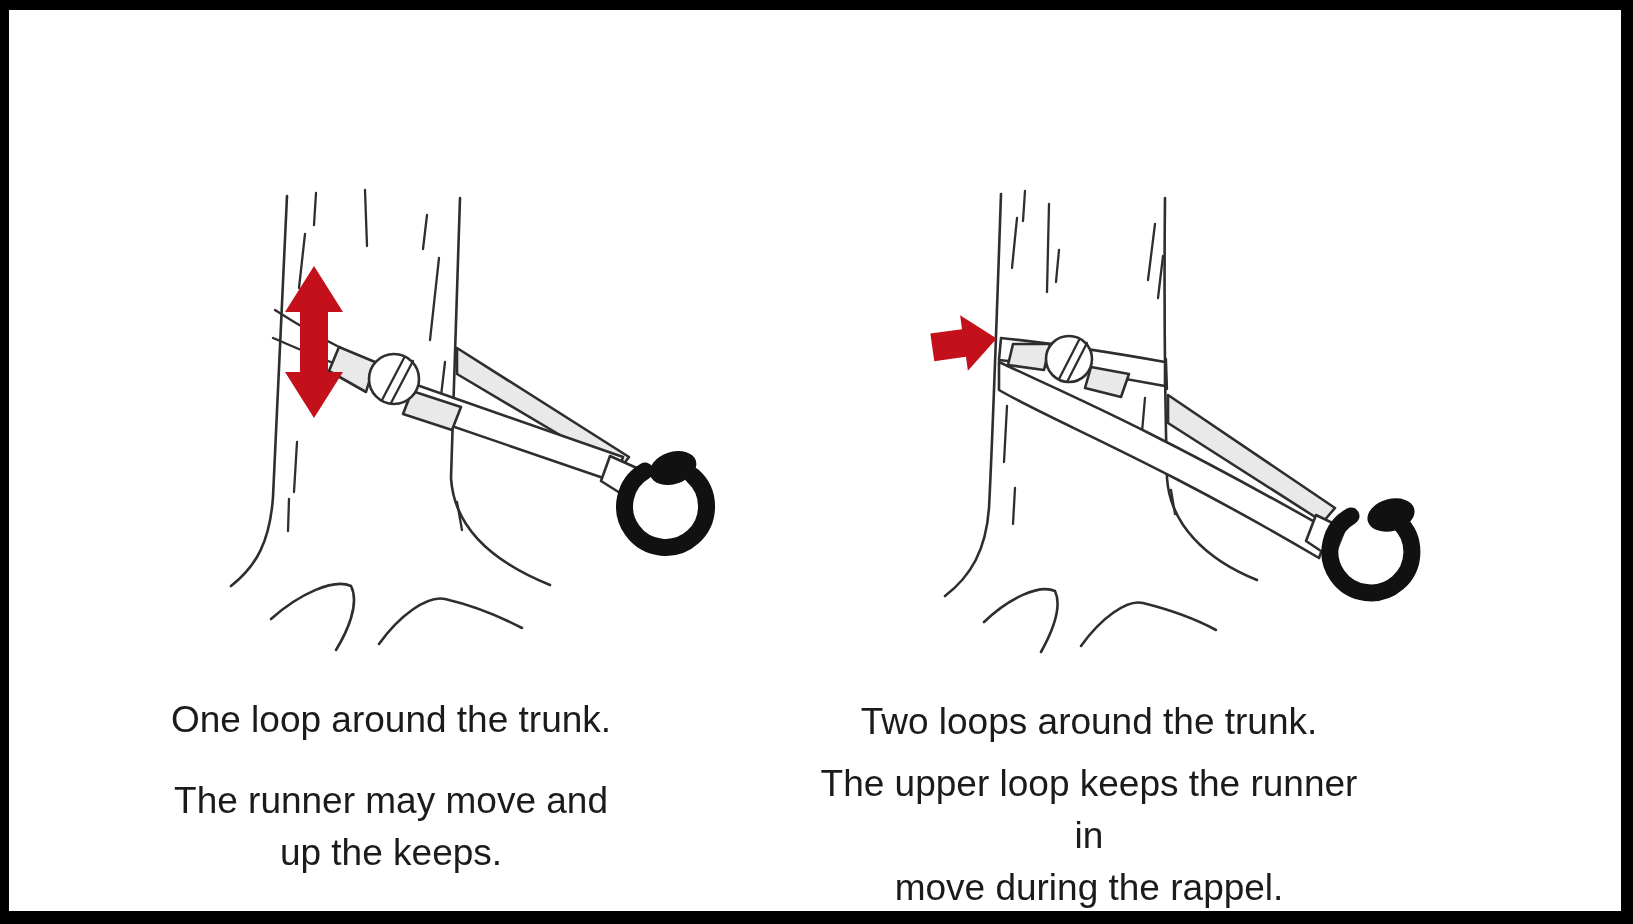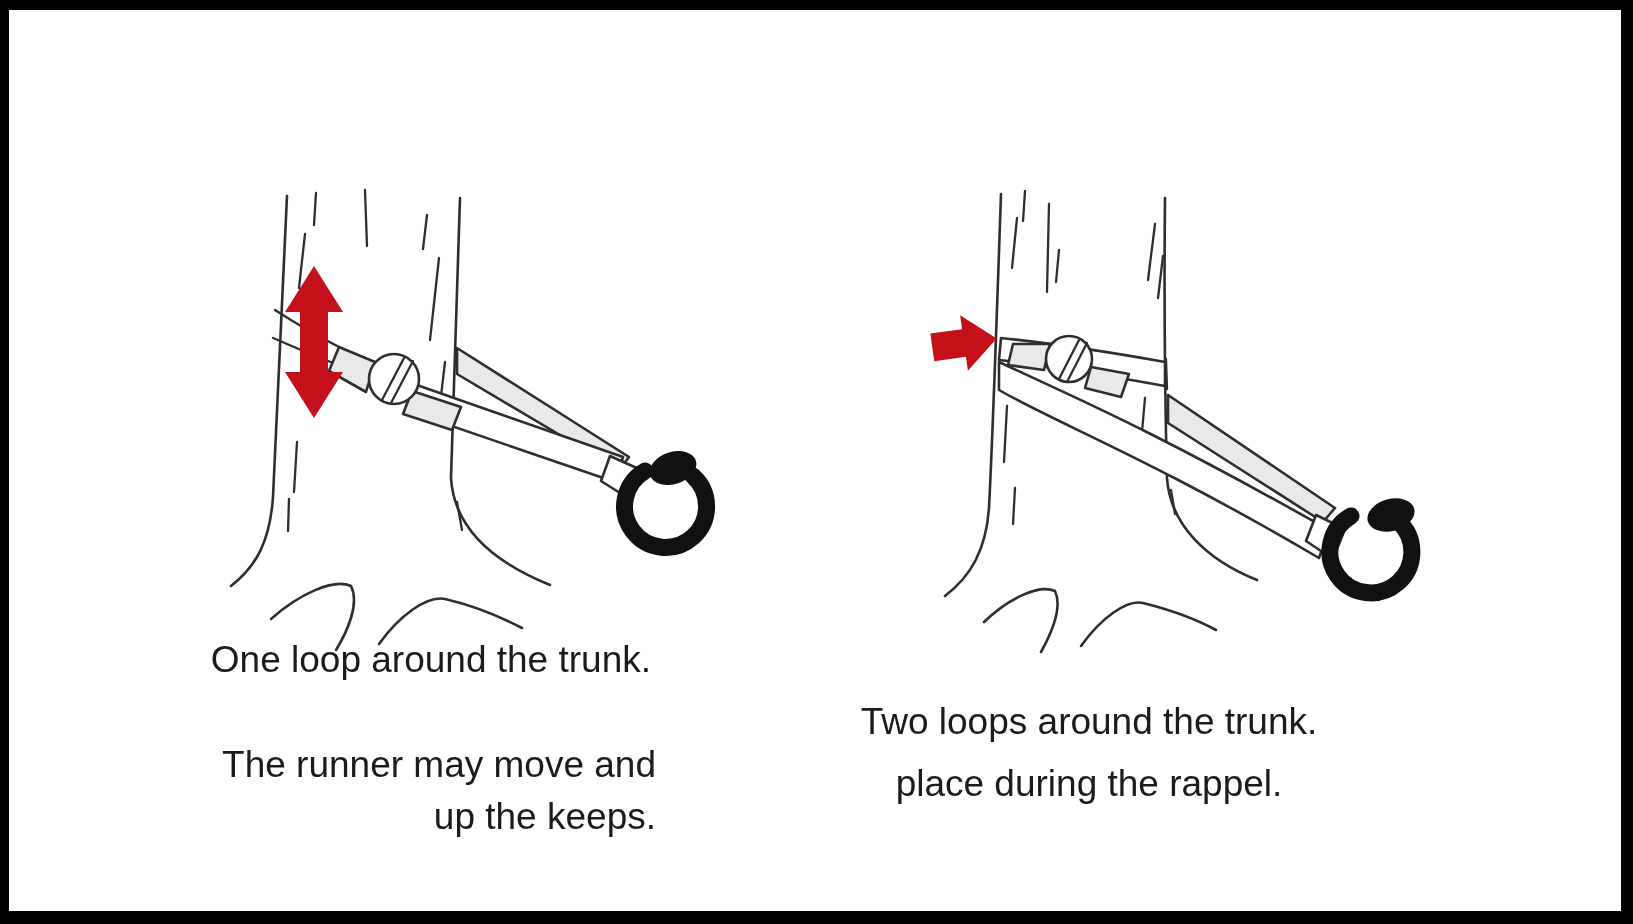--- a/index.html
+++ b/index.html
@@ -13,22 +13,22 @@
     position:absolute;left:9px;top:10px;right:12px;bottom:13px;
     background:#fff;
   }
   .fig-svg{position:absolute;overflow:visible;}
   #svg-left{left:190px;top:160px;width:540px;height:500px;}
   #svg-right{left:860px;top:150px;width:560px;height:510px;}
   .caption{
     position:absolute;text-align:center;color:#1b1b1b;
     font-size:37px;line-height:52px;letter-spacing:0px;font-weight:400;
   }
-  #cap-left-title{left:122px;top:624px;width:520px;text-align:right;}
-  #cap-left-desc{left:117px;top:729px;width:530px;text-align:right;}
+  #cap-left-title{left:122px;top:684px;width:520px;}
+  #cap-left-desc{left:117px;top:765px;width:530px;}
   #cap-right-title{left:820px;top:686px;width:520px;}
   #cap-right-desc{left:795px;top:748px;width:570px;}
   
   .ln{fill:none;stroke:#2e2e2e;stroke-width:2.6;stroke-linecap:round;}
   .ln-thin{fill:none;stroke:#2e2e2e;stroke-width:2.3;stroke-linecap:round;}
   .web-white{fill:#ffffff;stroke:#2e2e2e;stroke-width:2.6;stroke-linejoin:round;}
   .web-gray{fill:#e9e9e9;stroke:#2e2e2e;stroke-width:2.6;stroke-linejoin:round;}
   .bead{fill:#ffffff;stroke:#2e2e2e;stroke-width:2.6;}
   .hardware{stroke:#111111;fill:none;stroke-width:17;stroke-linecap:round;}
   .gate{fill:#111111;}
@@ -134,16 +134,17 @@
   <div id="cap-left-title" class="caption">One loop around the trunk.</div>
 
   <div id="cap-left-desc" class="caption">
     <div>The runner may move and</div>
     <div>up the keeps.</div>
   </div>
 
   <div id="cap-right-title" class="caption">Two loops around the trunk.</div>
 
   <div id="cap-right-desc" class="caption">
-    <div>place during the rappel.</div>
+    <div>The upper loop keeps the runner in</div>
+    <div>move during the rappel.</div>
   </div>
 
 </div>
 
 </body></html>

